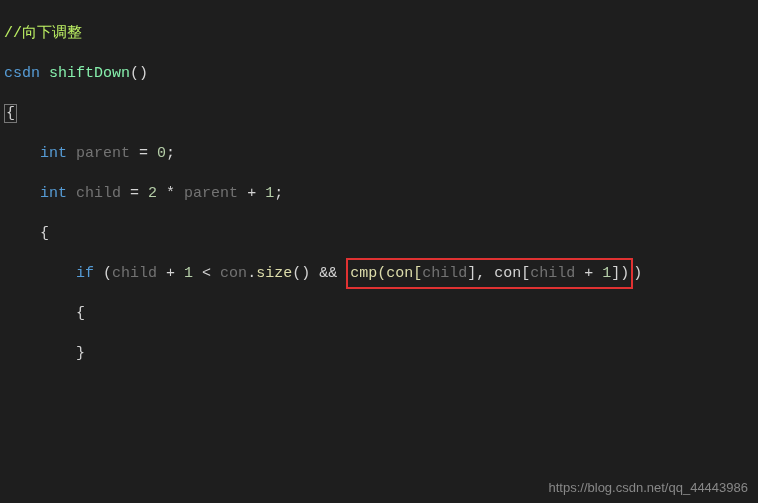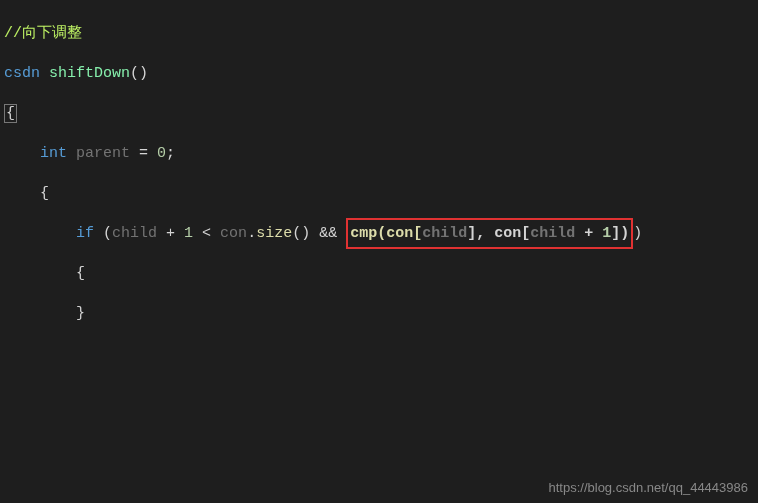--- a/index.html
+++ b/index.html
@@ -23,39 +23,40 @@
   .comment { color: #bef264; }
   .keyword { color: #569cd6; }
   .func { color: #86efac; }
   .var { color: #737373; }
   .num { color: #b5cea8; }
   .punct { color: #d4d4d4; }
   .member { color: #dcdcaa; }
   .paren { color: #d4d4d4; }
   .op { color: #d4d4d4; }
   .sel-brace { border:1px solid #777; padding:0 1px; }
-  .hl-red { border:2px solid #e03232; padding:5px 2px;font-weight:bold; }
+  .hl-red { border:2px solid #e03232; padding:5px 2px; }
   .watermark {
     position:absolute;
     bottom:8px;
     right:10px;
     font-size:13px;
     color:#888;
     font-family: Arial, sans-serif;
     text-align: center;
   }
 </style>
 </head>
 <body>
 
 <div class="code">
 <span class="line"><span class="comment">//向下调整</span></span>
 <span class="line"><span class="keyword">csdn</span> <span class="func">shiftDown</span><span class="paren">()</span></span>
 <span class="line"><span class="punct sel-brace">{</span></span>
 <span class="line">    <span class="keyword">int</span> <span class="var">parent</span><span class="op"> = </span><span class="num">0</span><span class="punct">;</span></span>
+<span class="line">    <span class="keyword">int</span> <span class="var">child</span><span class="op"> = </span><span class="num">2</span><span class="op"> * </span><span class="var">parent</span><span class="op"> + </span><span class="num">1</span><span class="punct">;</span></span>
 <span class="line">    <span class="punct">{</span></span>
 <span class="line">        <span class="keyword">if</span><span class="paren"> (</span><span class="var">child</span><span class="op"> + </span><span class="num">1</span><span class="op"> &lt; </span><span class="var">con</span><span class="punct">.</span><span class="member">size</span><span class="paren">()</span><span class="op"> &amp;&amp; </span><span class="hl-red"><span class="member">cmp(con[</span><span class="var">child</span><span class="punct">], con[</span><span class="var">child</span><span class="op"> + </span><span class="num">1</span><span class="punct">])</span></span><span class="paren">)</span></span>
 <span class="line">        <span class="punct">{</span></span>
 <span class="line">        <span class="punct">}</span></span>
 
 
 
 
 
 

